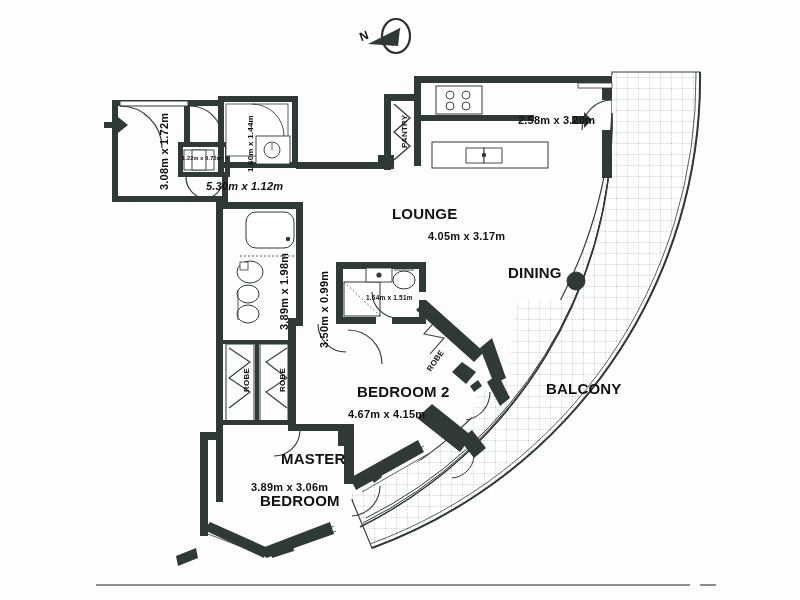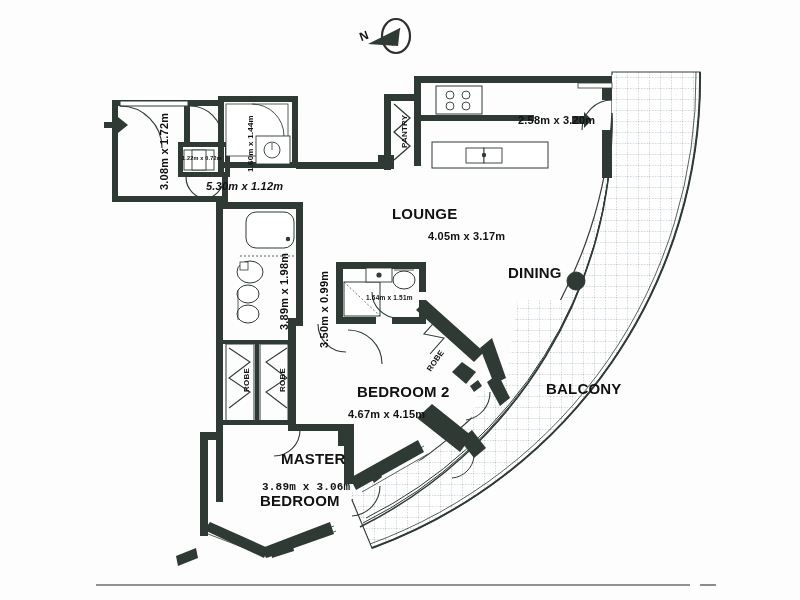--- a/index.html
+++ b/index.html
@@ -306,15 +306,15 @@
   <div class="lbl lbl-small rot90" style="left:242px; top:392px;">ROBE</div>
   <div class="lbl lbl-small rot90" style="left:278px; top:392px;">ROBE</div>
 
   <div class="lbl lbl-small rot-a" style="left:425px; top:368px;">ROBE</div>
 
   <div class="lbl lbl-room" style="left:357px; top:383px;">BEDROOM 2</div>
   <div class="lbl lbl-dim" style="left:348px; top:408px;">4.67m x 4.15m</div>
 
   <div class="lbl lbl-room" style="left:265px; top:450px;padding-left:16px;">MASTER</div>
   <div class="lbl lbl-room" style="left:260px; top:464px;margin-top:28px;">BEDROOM</div>
-  <div class="lbl lbl-dim" style="left:262px; top:481px;font-family:Liberation Mono, monospace;">3.89m x 3.06m</div>
+  <div class="lbl lbl-dim" style="left:251px; top:481px;">3.89m x 3.06m</div>
 
 </div>
 
 </body></html>

